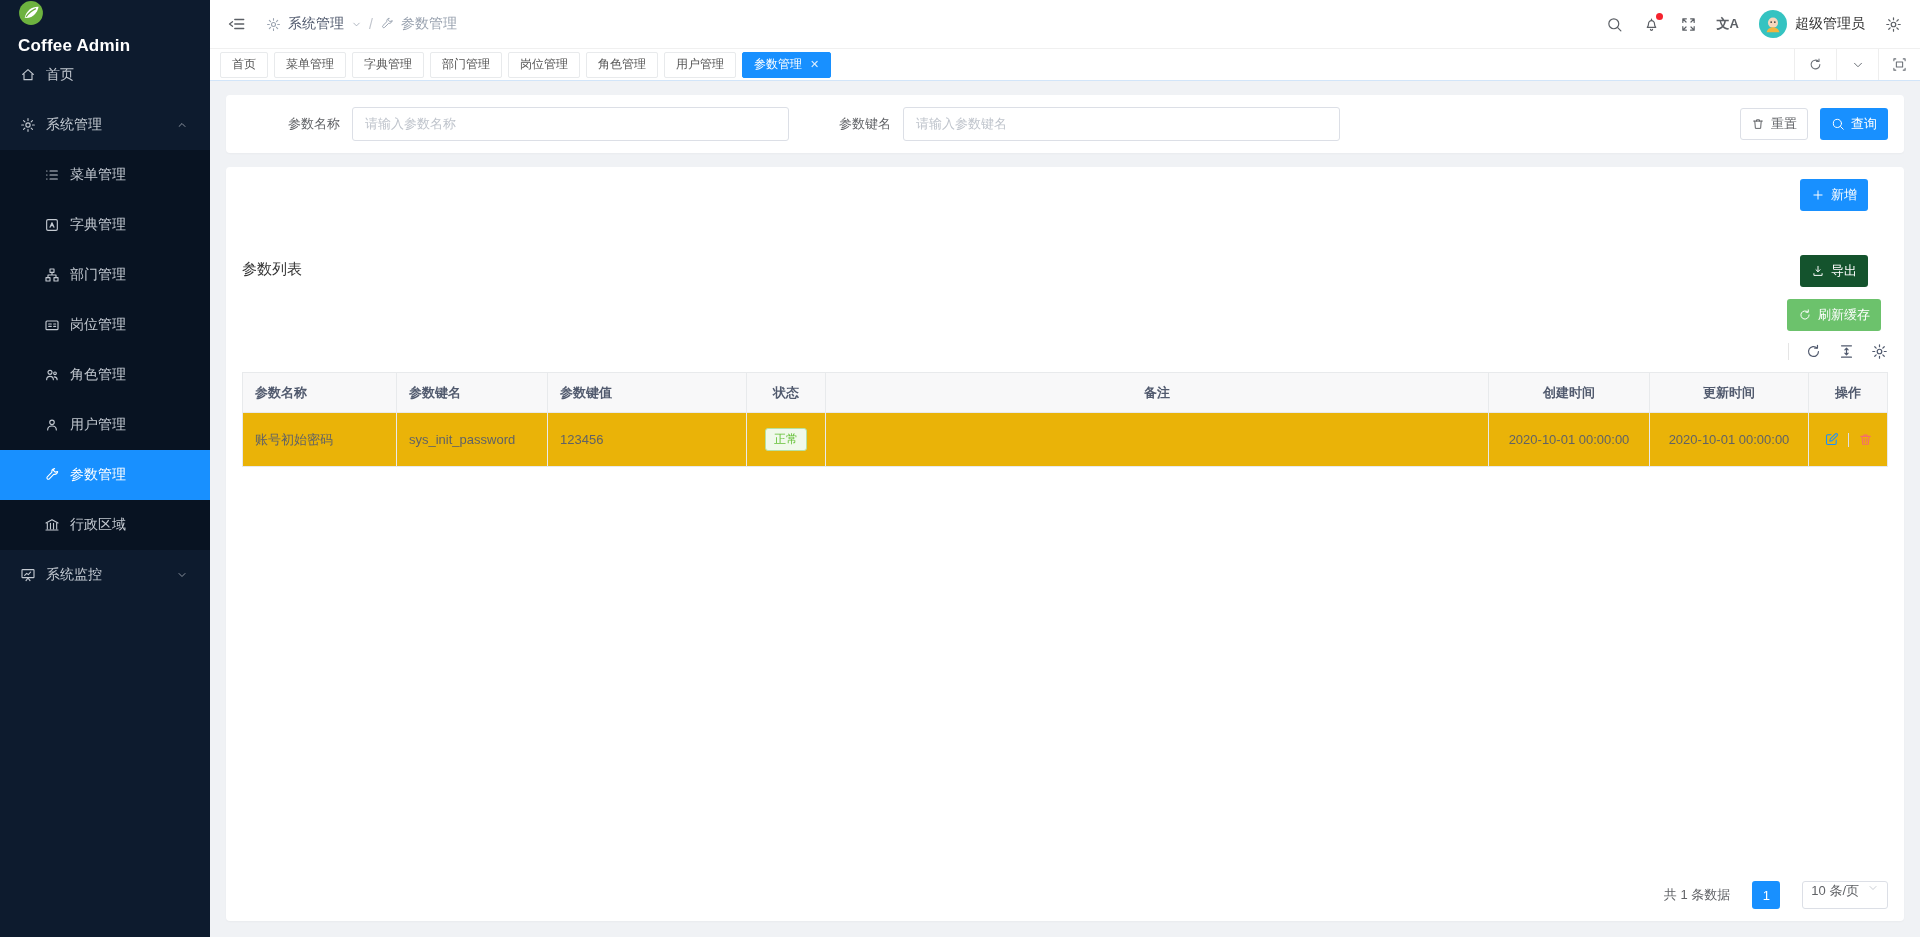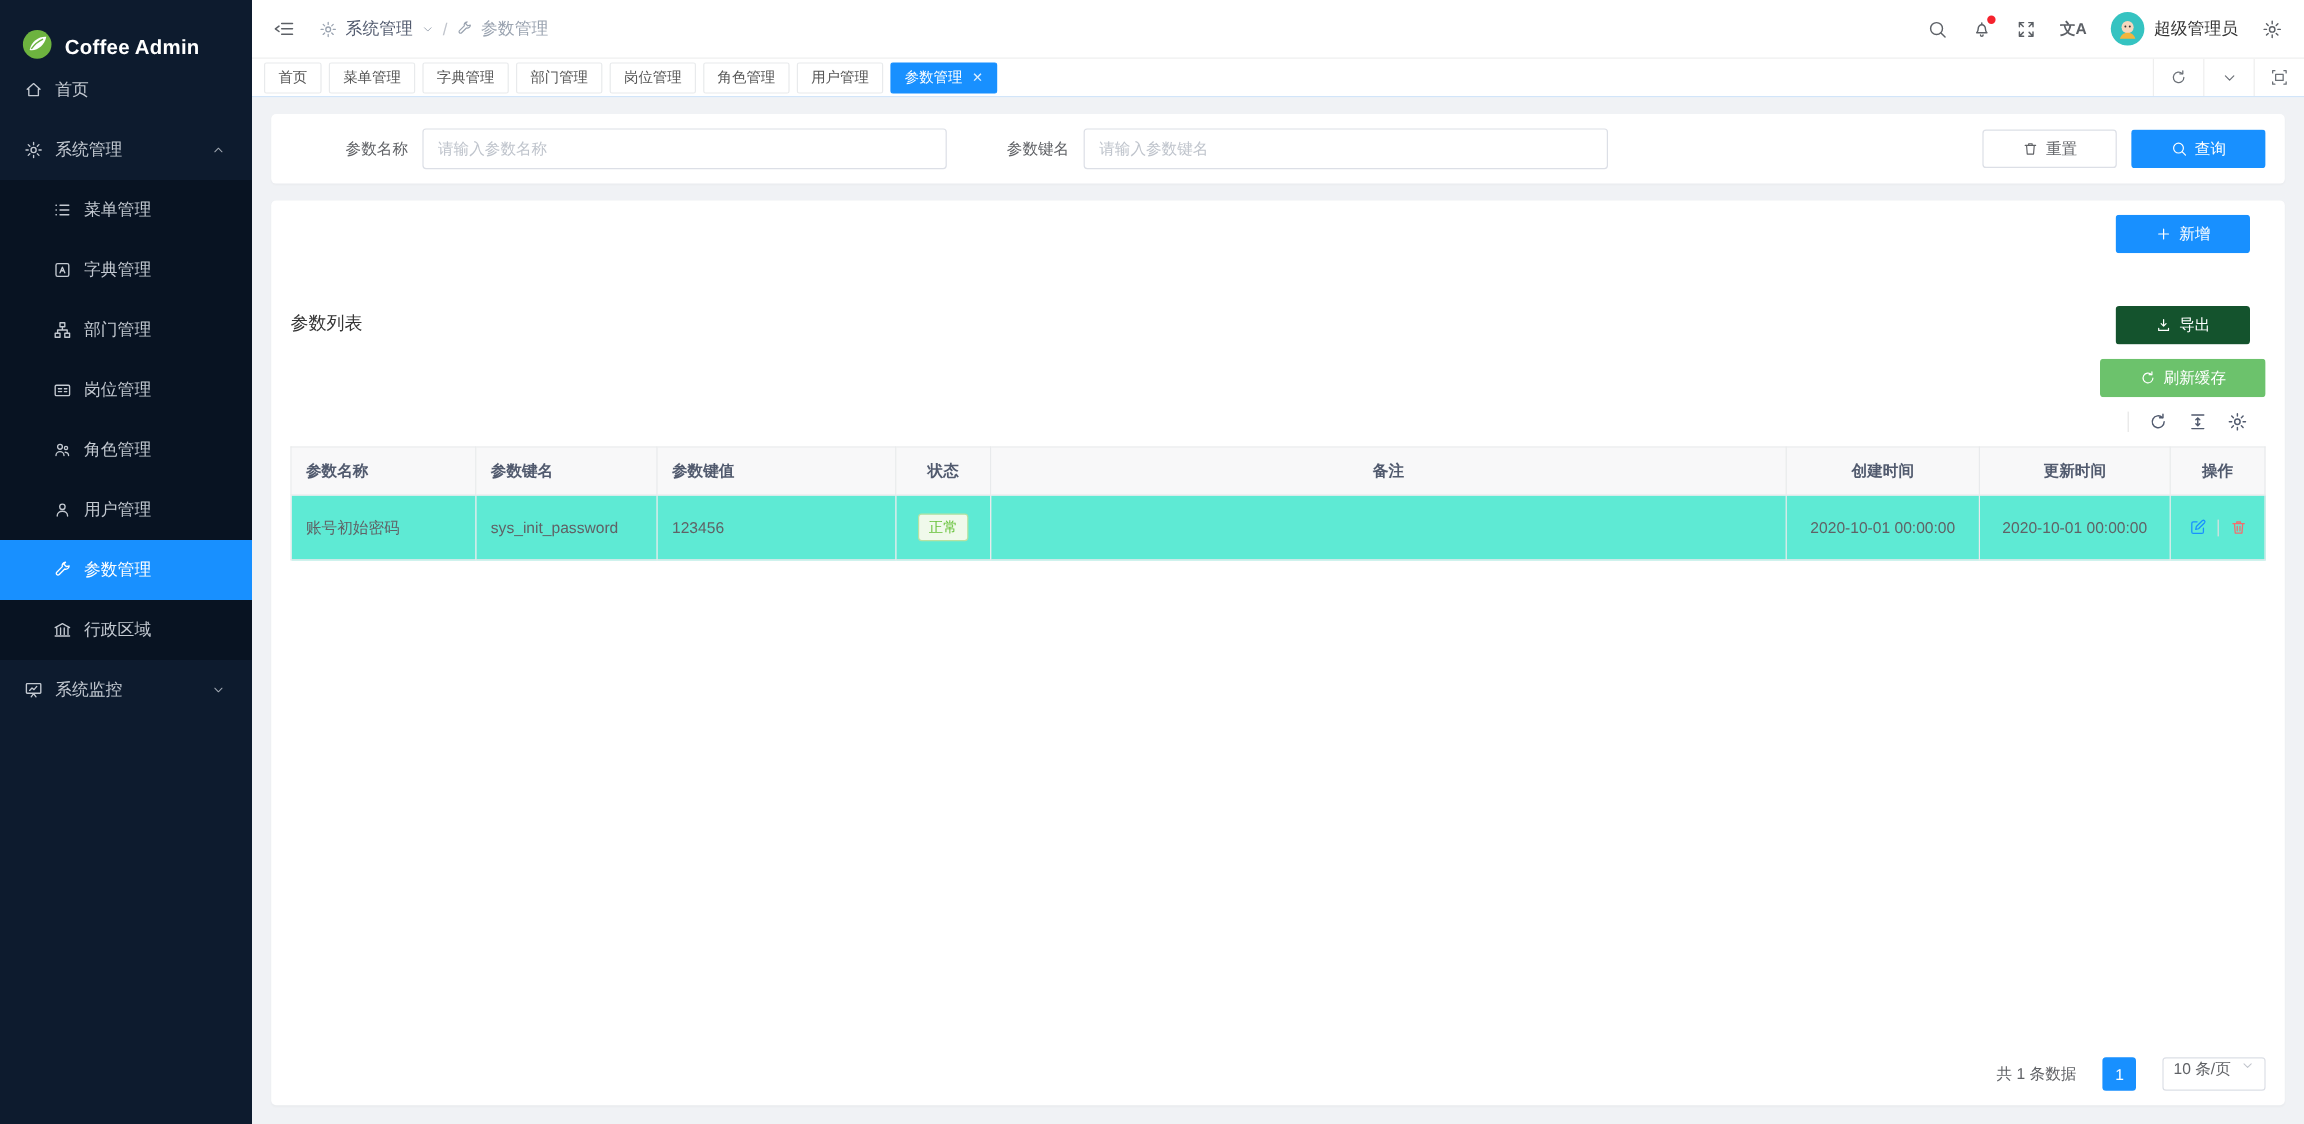--- a/index.html
+++ b/index.html
@@ -2,21 +2,21 @@
 <html><head>
 <meta charset="utf-8">
 <style>
   * { margin:0; padding:0; box-sizing:border-box; }
   html,body { width:1920px; height:937px; overflow:hidden; background:#f0f2f5;
     font-family:"Liberation Sans","DejaVu Sans",sans-serif; }
   .app { display:flex; width:1920px; height:937px; }
 
   
   .sidebar { width:210px; height:100%; background:#0d1b2e; flex:0 0 210px; color:#c3c9d1; }
-  .logo { height:50px; display:flex; align-items:flex-end; gap:10px; padding:0 18px; cursor:pointer; }
+  .logo { height:50px; display:flex; align-items:flex-start; gap:10px; padding:0 18px; cursor:pointer;flex-direction:column; }
   .logo-title { color:#ffffff; font-weight:bold; font-size:17px; letter-spacing:.2px; }
   .menu-item { height:50px; display:flex; align-items:center; gap:10px; padding:0 20px;
     font-size:14px; color:#c3c9d1; cursor:pointer; position:relative; }
   .menu-item svg { flex:0 0 16px; }
   .menu-item .chev { margin-left:auto; opacity:.8; }
   .submenu { background:#081322; }
   .submenu .menu-item { padding-left:44px; }
   .menu-item.active { background:#1890ff; color:#ffffff; }
 
   
@@ -58,42 +58,42 @@
   .search-card { padding:12px 16px 12px 16px; display:flex; align-items:center; flex:0 0 auto; }
   .form-item { display:flex; align-items:center; }
   .form-item .lbl { font-size:13px; color:#606266; margin-right:12px; white-space:nowrap; }
   .form-item:first-child .lbl { width:98px; text-align:right; }
   .form-item + .form-item { margin-left:50px; }
   .txt-input { width:437px; height:34px; border:1px solid #dcdfe6; border-radius:3px;
     padding:0 12px; font-size:13px; color:#333; outline:none;
     font-family:Liberation Mono, monospace; }
   .txt-input::placeholder { color:#bfc4cc; }
   .search-actions { margin-left:auto; display:flex; gap:12px; }
-  .btn { height:32px; display:inline-flex; align-items:center; gap:6px; padding:0 32px;
+  .btn { height:32px; display:inline-flex; align-items:center; gap:6px; padding:0 10px;
     border-radius:3px; font-size:13px; cursor:pointer; border:1px solid transparent;
     white-space:nowrap; }
   .btn-plain { background:#fff; border-color:#dcdfe6; color:#606266; }
   .btn-primary { background:#1890ff; color:#fff; }
   .btn-warning { background:#14532d; color:#fff;margin-top:32px; }
   .btn-success { background:#6cc26c; color:#fff; }
 
   .table-card { margin-top:14px; flex:1; display:flex; flex-direction:column; padding:12px 16px;
     min-height:0; }
   .card-header { display:flex; align-items:center; flex:0 0 auto; margin-bottom:12px; }
   .card-title { font-size:15px; color:#333; }
   .card-actions { margin-left:auto; display:flex; align-items:center; gap:12px;flex-direction:column; }
   .icon-tools { display:flex; align-items:center; gap:16px; margin-left:8px; padding-left:16px;
     border-left:1px solid #e5e5e5; color:#515a6e; }
   .icon-tools .tool { display:flex; cursor:pointer; }
 
   table.grid { width:100%; border-collapse:collapse; table-layout:fixed; }
   .grid th, .grid td { border:1px solid #e8eaec; font-size:13px; }
   .grid th { background:#f8f8f9; color:#515a6e; height:40px; font-weight:bold; padding:0 12px;
     text-align:left; }
-  .grid td { height:54px; color:#606266; padding:0 12px; background:#5eead4; }
+  .grid td { height:54px; color:#606266; padding:0 12px; background:#eab308; }
   .grid .c { text-align:center; }
   .tag-success { display:inline-block; padding:2px 8px; font-size:12px; color:#67c23a;
     background:#f0f9eb; border:1px solid #b7e1a1; border-radius:3px; }
   .op-cell { display:flex; align-items:center; justify-content:center; gap:9px; }
   .op-divider { width:1px; height:14px; background:#e0e0e0; }
   .op-edit { color:#1890ff; cursor:pointer; display:flex; }
   .op-delete { color:#f56c6c; cursor:pointer; display:flex; }
 
   .pagination { margin-top:auto; display:flex; align-items:center; justify-content:flex-end;
     gap:22px; padding-top:12px; font-size:13px; color:#606266; flex:0 0 auto; }

